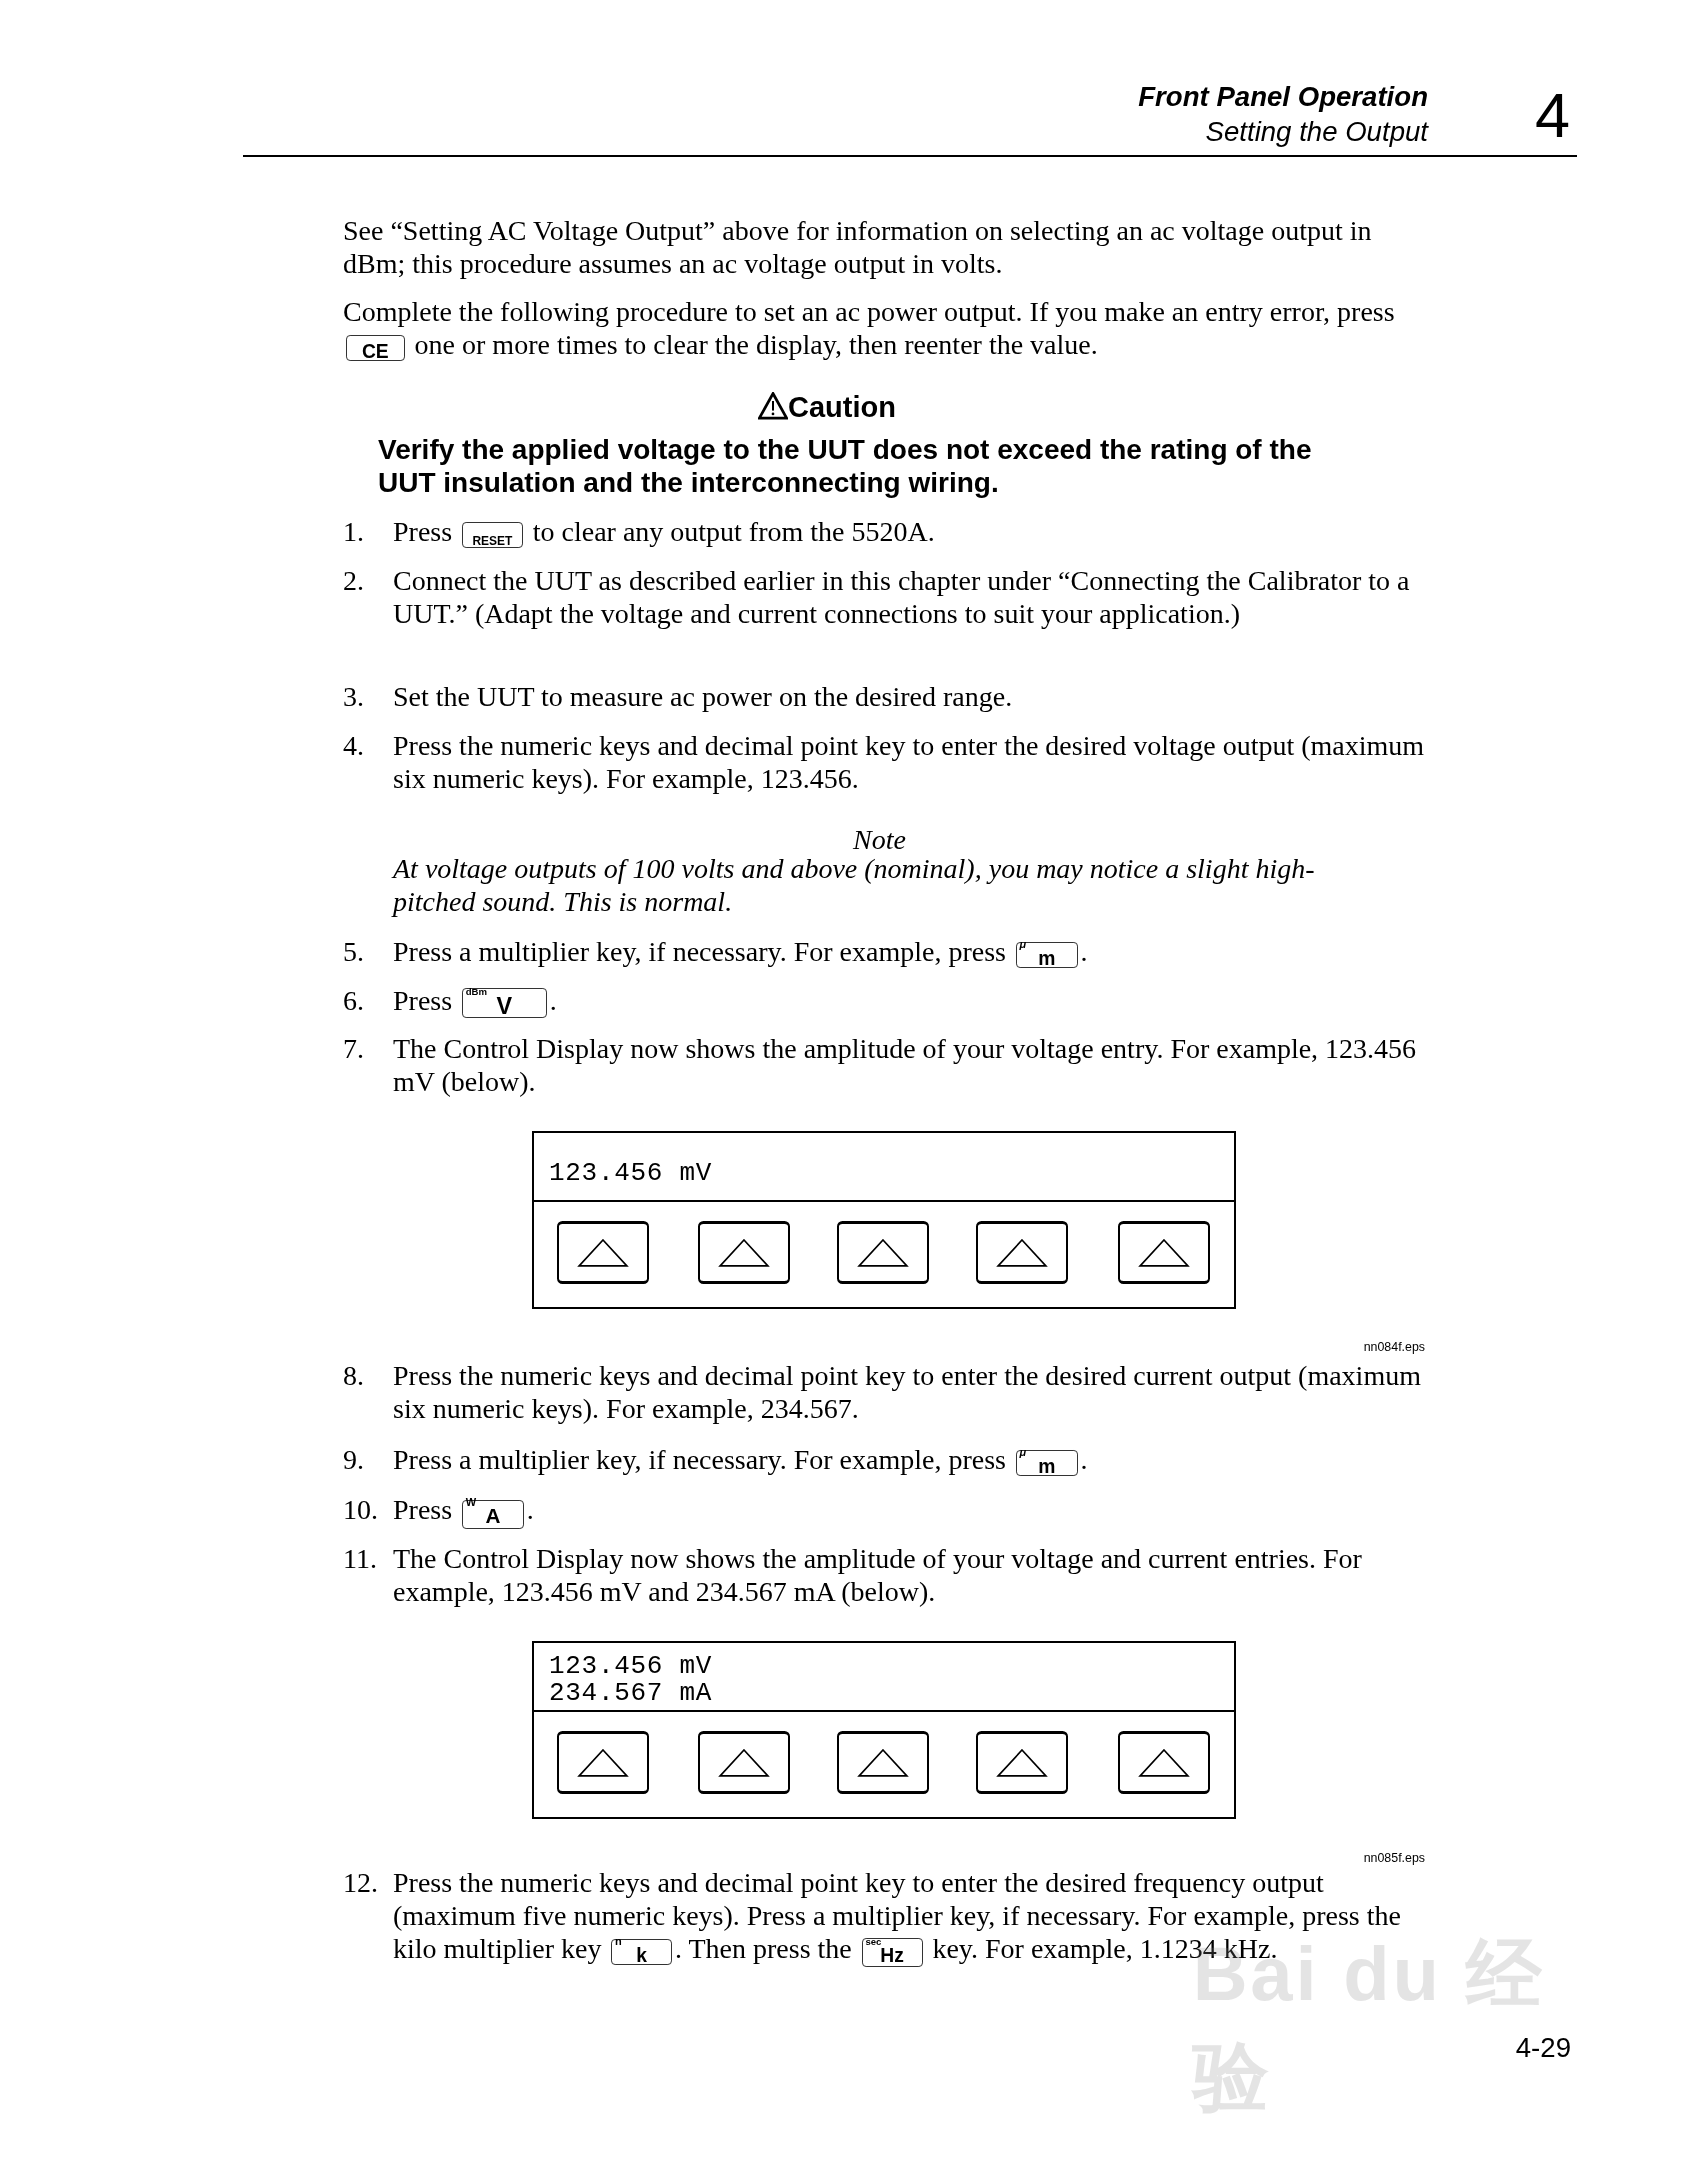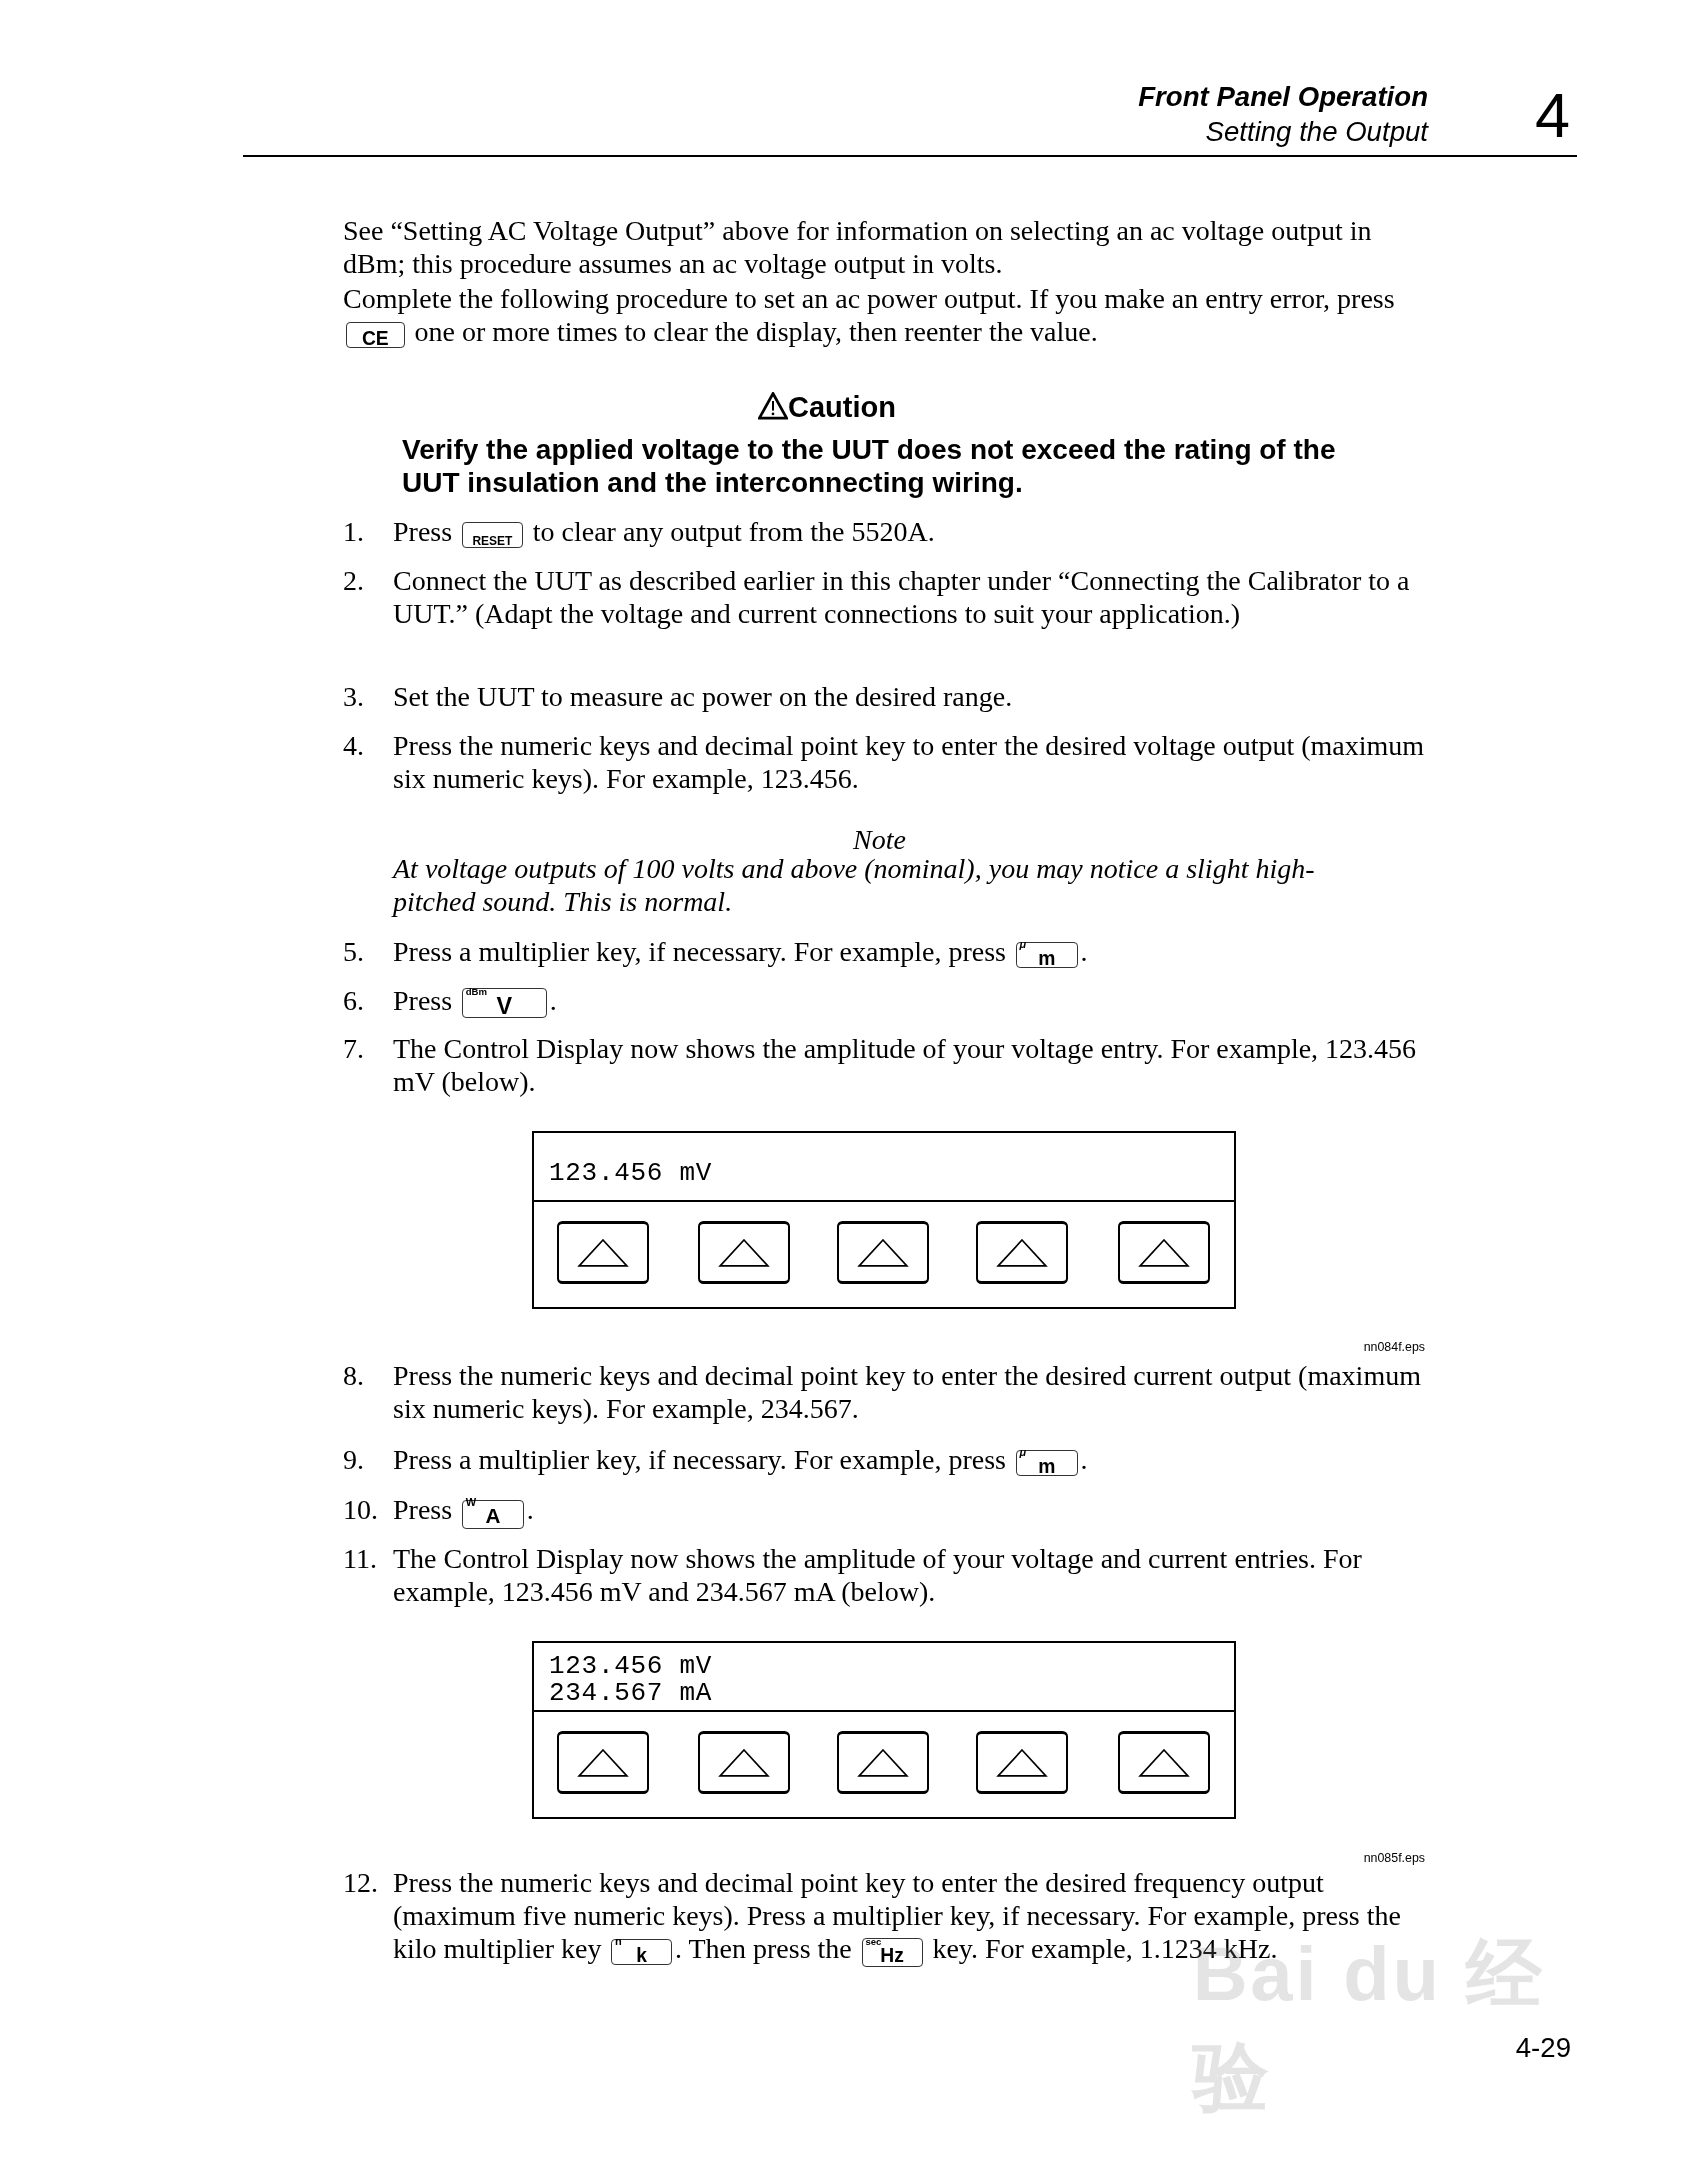--- a/index.html
+++ b/index.html
@@ -12,21 +12,21 @@
   .p { position:absolute; left:343px; width:1089px; font-size:28px; line-height:33px; }
   .item { position:absolute; left:343px; width:1089px; font-size:28px; line-height:33px; }
   .item .num { position:absolute; left:0; top:0; }
   .item .txt { margin-left:50px; display:block; }
 
   .key { display:inline-block; position:relative; border:1.4px solid #333; border-radius:4.1px; height:26px; vertical-align:-4.1px; font-family:"Liberation Sans", sans-serif; font-weight:bold; text-align:center; line-height:26px; box-sizing:border-box; margin:0 2.8px; }
   .key .main { font-size:19.3px; }
   .key .sup { position:absolute; left:2.8px; top:-5.5px; font-size:11px; font-weight:bold; font-style:italic; line-height:13.8px; }
 
   .caution-title { position:absolute; left:758px; top:391px; font-family:"Liberation Sans", sans-serif; font-weight:bold; font-size:29px; }
-  .caution-body { position:absolute; left:378px; top:433px; width:965px; font-family:"Liberation Sans", sans-serif; font-weight:bold; font-size:28px; line-height:33px;margin-left:24px; }
+  .caution-body { position:absolute; left:378px; top:433px; width:965px; font-family:"Liberation Sans", sans-serif; font-weight:bold; font-size:28px; line-height:33px; }
 
   .note-title { position:absolute; left:853px; top:824px; font-style:italic; font-size:28px; }
   .note-body { position:absolute; left:393px; top:852px; width:965px; font-style:italic; font-size:28px; line-height:33px; }
 
   .display { position:absolute; left:532px; width:704px; height:178px; border:2.1px solid #000; box-sizing:border-box; }
   .display .screen { position:absolute; left:0; right:0; top:0; height:69px; border-bottom:2.1px solid #000; font-family:"Liberation Mono", monospace; font-size:26px; line-height:27.6px; padding:27px 0 0 15px; box-sizing:border-box; letter-spacing:0.7px; }
   .display .btn { position:absolute; top:88px; width:92px; height:63px; border:2.1px solid #000; border-top-width:3.4px; border-bottom-width:3.4px; border-radius:5.5px; box-sizing:border-box; background:#fff; }
   .display .btn svg { position:absolute; left:50%; top:50%; transform:translate(-50%,-50%); }
   .fig-label { position:absolute; right:262px; font-family:"Liberation Sans", sans-serif; font-size:12.4px; }
 
@@ -37,21 +37,21 @@
 </style>
 </head>
 <body>
 
 <div class="hdr-title">Front Panel Operation</div>
 <div class="hdr-sub">Setting the Output</div>
 <div class="hdr-chap">4</div>
 <div class="hdr-rule"></div>
 
 <div class="p" style="top:214px;">See “Setting AC Voltage Output” above for information on selecting an ac voltage output in dBm; this procedure assumes an ac voltage output in volts.</div>
-<div class="p" style="top:282px;">
+<div class="p" style="top:295px;">
   <span>Complete the following procedure to set an ac power output. If you make an entry error, press</span>
   <span class="key" style="width:59px;"><span class="main">CE</span></span>
   <span>one or more times to clear the display, then reenter the value.</span>
 </div>
 
 <div class="caution-title">
   <svg width="30" height="27.6" viewBox="0 0 44 40" style="vertical-align:-2.8px;">
     <polygon points="22,2 42,38 2,38" fill="none" stroke="#000" stroke-width="4"></polygon>
     <line x1="22" y1="13" x2="22" y2="27" stroke="#000" stroke-width="3"></line>
     <circle cx="22" cy="32" r="2" fill="#000"></circle>

